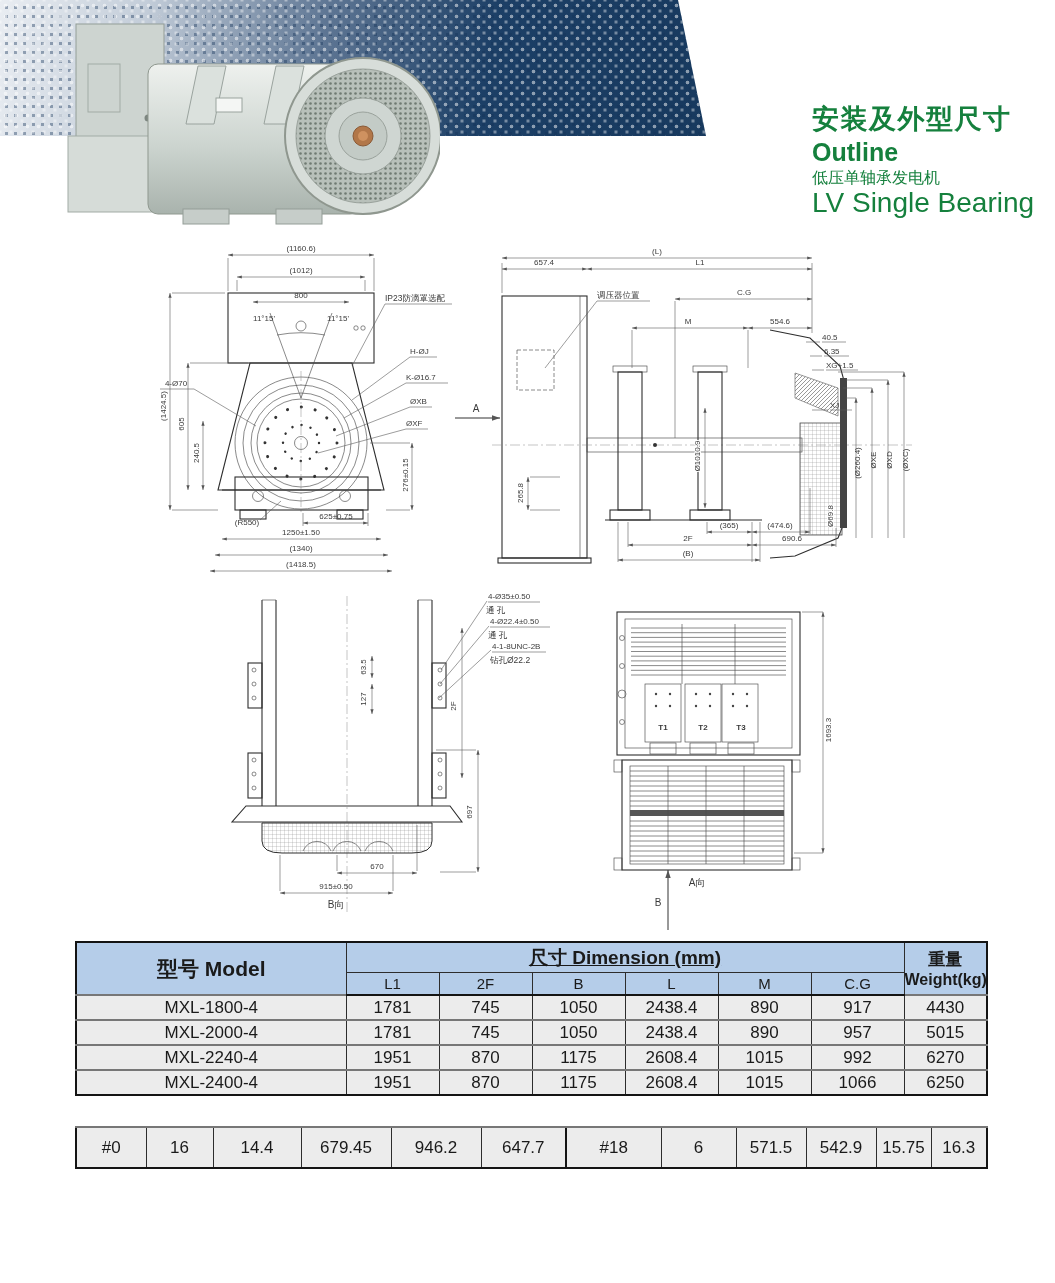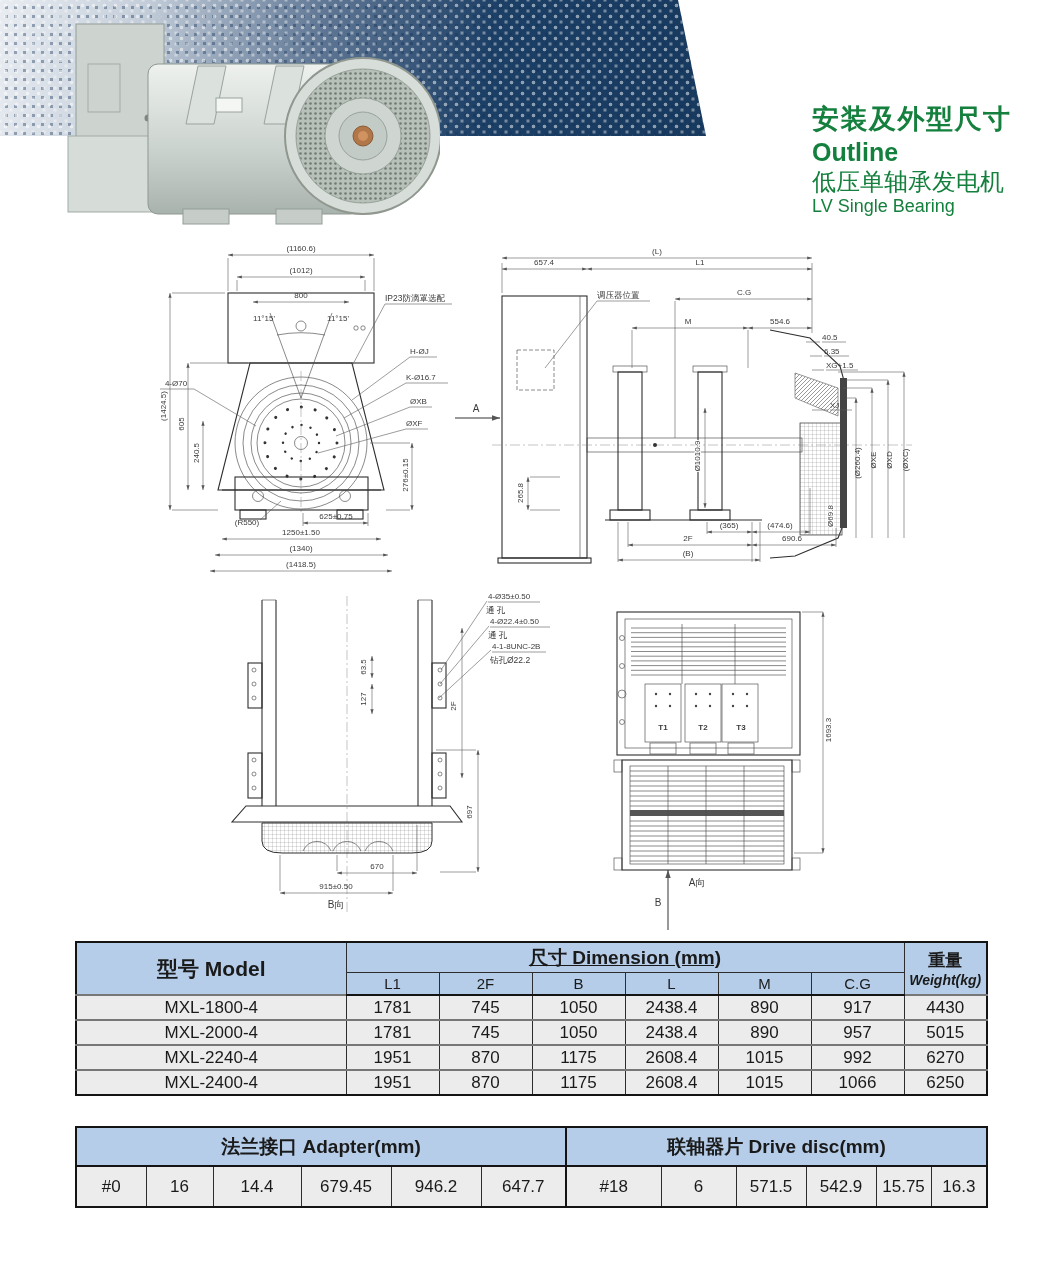--- a/index.html
+++ b/index.html
@@ -9,43 +9,43 @@
     background:
       radial-gradient(circle, rgba(255,255,255,.50) 0 1.7px, transparent 2.1px) 0 0/11px 11px repeat,
       radial-gradient(circle, rgba(255,255,255,.40) 0 1.4px, transparent 1.8px) 5.5px 5.5px/11px 11px repeat,
       radial-gradient(circle, rgba(20,50,88,.40) 0 1.5px, transparent 1.9px) 2px 3px/9px 9px repeat,
       linear-gradient(100deg,#e9edf2 0%,#c3cdd9 20%,#5d7593 45%,#1c3f66 68%,var(--navy,#17395e) 100%);
     clip-path:polygon(0 0,678px 0,706px 136px,0 136px);}
   .photo{position:absolute;left:48px;top:6px;width:392px;height:226px;}
   .titleblock{position:absolute;left:812px;top:104px;color:#15803d;line-height:1.12;}
   .t1{font-size:27px;font-weight:bold;letter-spacing:1.5px;}
   .t2{font-size:25px;font-weight:bold;margin-top:4px;}
-  .t3{font-size:24px;margin-top:3px;}
-  .t4{font-size:18px;}
+  .t3{font-size:16px;margin-top:3px;}
+  .t4{font-size:28px;}
   .drawings{position:absolute;left:0;top:238px;}
   .drawings text{font-family:"Liberation Sans",sans-serif;}
   .dim{font-size:8px;fill:#3a3a3a;text-anchor:middle;}
   .lbl{font-size:8px;fill:#3a3a3a;text-anchor:start;}
   .nt{font-size:8.5px;fill:#3a3a3a;text-anchor:start;}
   .big{font-size:10px;}
   .halo{paint-order:stroke;stroke:#fff;stroke-width:2px;}
   .ol{stroke:#2e2e2e;stroke-width:1.1;fill:none;}
   .tl{stroke:#4a4a4a;stroke-width:0.65;fill:none;}
   .dl{stroke:#5a5a5a;stroke-width:0.6;fill:none;}
   .cl{stroke:#888;stroke-width:0.5;stroke-dasharray:10 3 2 3;fill:none;}
   .dash{stroke-dasharray:4 2;}
   table{border-collapse:collapse;table-layout:fixed;text-align:center;}
   .dimtable{position:absolute;left:75px;top:941px;width:911px;border:2px solid #141414;}
   .dimtable th,.dimtable td{border:1px solid #2d2d2d;padding:0;overflow:hidden;}
   .dimtable .h1 th,.dimtable .h2 th{background:var(--hblue,#b5cde9);}
   .model-h{font-size:21px;font-weight:bold;}
   .dim-h{font-size:19px;font-weight:bold;height:29px;text-decoration:underline;}
   .weight-h div{font-weight:bold;}
   .weight-h .wzh{font-size:17px;}
-  .weight-h .wen{font-size:14px;font-style:italic;}
+  .weight-h .wen{font-size:16px;}
   .dimtable .h2 th{font-size:15px;font-weight:normal;height:21px;border-bottom:2px solid #141414;}
   .dimtable .dr td{background:var(--rowg,#ececec);font-size:17px;height:23px;border-top:2px solid #777;}
   .adtable{position:absolute;left:75px;top:1126px;width:911px;border:2px solid #141414;}
   .adtable th,.adtable td{border:1px solid #2d2d2d;padding:0;overflow:hidden;}
   .adtable .h1 th{font-size:19px;font-weight:bold;height:37px;background:var(--hblue,#b5cde9);border-bottom:2px solid #141414;}
   .adtable .h2 th{font-size:17px;font-weight:normal;height:39px;background:#fff;border-bottom:2px solid #141414;}
   .adtable td{font-size:17px;height:39px;background:var(--rowg,#ececec);border-top:2px solid #777;}
   .mid{border-left:2px solid #141414 !important;}
 </style>
 </head>
@@ -480,24 +480,20 @@
       <col style="width:90px">
       <col style="width:85px">
       <col style="width:95px">
       <col style="width:75px">
       <col style="width:70px">
       <col style="width:70px">
       <col style="width:55px">
       <col style="width:56px">
     </colgroup>
   <tbody>
-      <tr class="h1">
-    <th colspan="6">法兰接口 Adapter(mm)</th>
-    <th colspan="6" class="mid">联轴器片 Drive disc(mm)</th>
-  </tr>
   <tr>
     <td>#0</td>
     <td>16</td>
     <td>14.4</td>
     <td>679.45</td>
     <td>946.2</td>
     <td>647.7</td>
     <td class="mid">#18</td>
     <td>6</td>
     <td>571.5</td>

